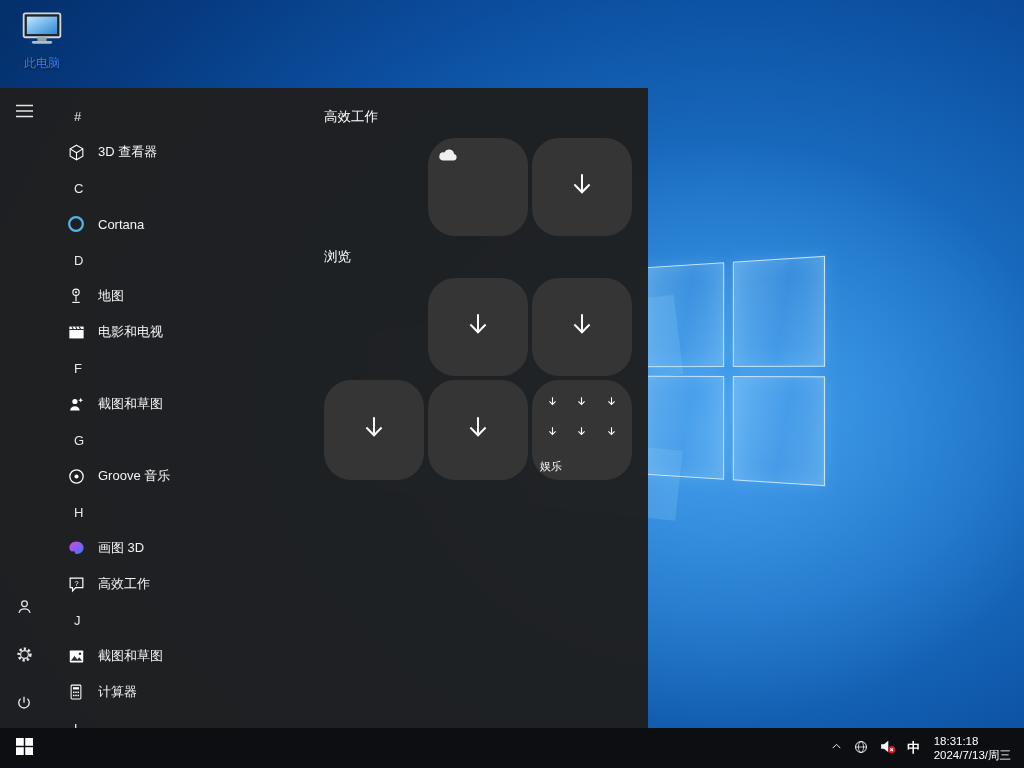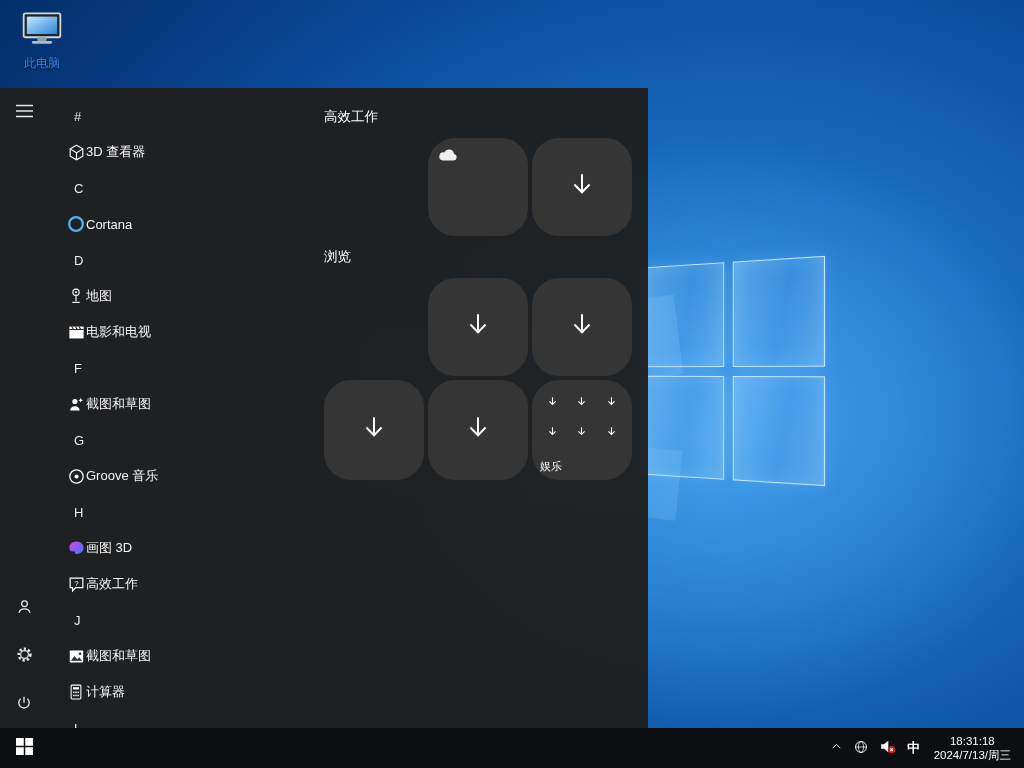--- a/index.html
+++ b/index.html
@@ -27,39 +27,39 @@
 
   
   .start-menu { position:absolute; left:0; top:88px; width:648px; height:640px; background:rgba(31,31,31,.97); z-index:10; overflow:hidden; color:#f2f2f2; }
 
   .rail { position:absolute; left:0; top:0; width:48px; height:100%; display:flex; flex-direction:column; }
   .rail-btn { width:48px; height:48px; display:flex; align-items:center; justify-content:center; background:none; border:none; cursor:pointer; }
   .rail-spacer { flex:1; }
 
   .app-list { position:absolute; left:48px; top:10px; width:272px; }
   .row-header { display:flex; align-items:center; height:36px; padding-left:26px; font-size:13px; color:#eaeaea; cursor:pointer; }
-  .row-app { display:flex; align-items:center; height:36px; padding-left:18px; gap:0; font-size:13px; color:#f4f4f4; cursor:pointer; white-space:nowrap; }
+  .row-app { display:flex; align-items:center; height:36px; padding-left:18px; gap:12px; font-size:13px; color:#f4f4f4; cursor:pointer; white-space:nowrap; }
   .icon20 { width:20px; height:20px; min-width:20px; display:flex; align-items:center; justify-content:center; }
 
   .tiles-layer { position:absolute; inset:0; }
   .group-title { position:absolute; height:18px; line-height:18px; font-size:13.5px; color:#fff; cursor:pointer; }
   .tile { position:absolute; width:100px; height:98px; background:#353535; display:flex; align-items:center; justify-content:center; cursor:pointer;border-radius:27px; }
   .tile.onedrive { justify-content:flex-start; align-items:flex-start; padding:9px; }
   .tile.folder { height:100px; display:block; }
   .folder-grid { display:grid; grid-template-columns:repeat(3,1fr); grid-auto-rows:30px; padding:8px 6px 0 6px; justify-items:center; align-items:center; }
   .folder-label { position:absolute; left:8px; bottom:6px; font-size:11px; color:#fff; }
 
   
   .taskbar { position:absolute; left:0; bottom:0; width:1024px; height:40px; background:#0c0e12; z-index:30; display:flex; align-items:stretch; }
   .start-btn { width:48px; display:flex; align-items:center; justify-content:center; background:none; border:none; cursor:pointer; }
   .tray { margin-left:auto; display:flex; align-items:center; padding-right:4px; }
   .tray-btn { height:40px; display:flex; align-items:center; justify-content:center; background:none; border:none; cursor:pointer; color:#fff; }
   .tray-btn.chev { width:24px; } .tray-btn.net { width:25px; } .tray-btn.vol { width:27px; }
   .tray-btn.ime { width:26px; font-size:13px; font-weight:bold; color:#fff; }
-  .clock { text-align:center; font-size:11.5px; line-height:14px; color:#fff; padding:0 9px 0 7px; cursor:pointer; display:flex; flex-direction:column; justify-content:center; }
+  .clock { text-align:left; font-size:11.5px; line-height:14px; color:#fff; padding:0 9px 0 7px; cursor:pointer; display:flex; flex-direction:column; justify-content:center; }
 </style>
 </head>
 <body>
 
 <div class="wallpaper">
   <div class="beam b1"></div>
   <div class="beam b2"></div>
   <div class="win-logo">
     <div class="panes">
       <div class="pane"></div>

